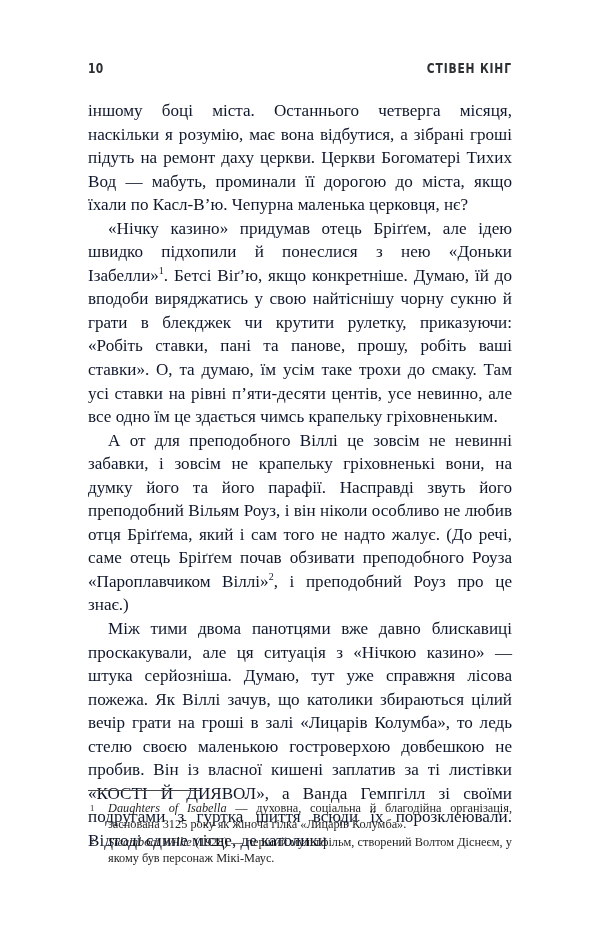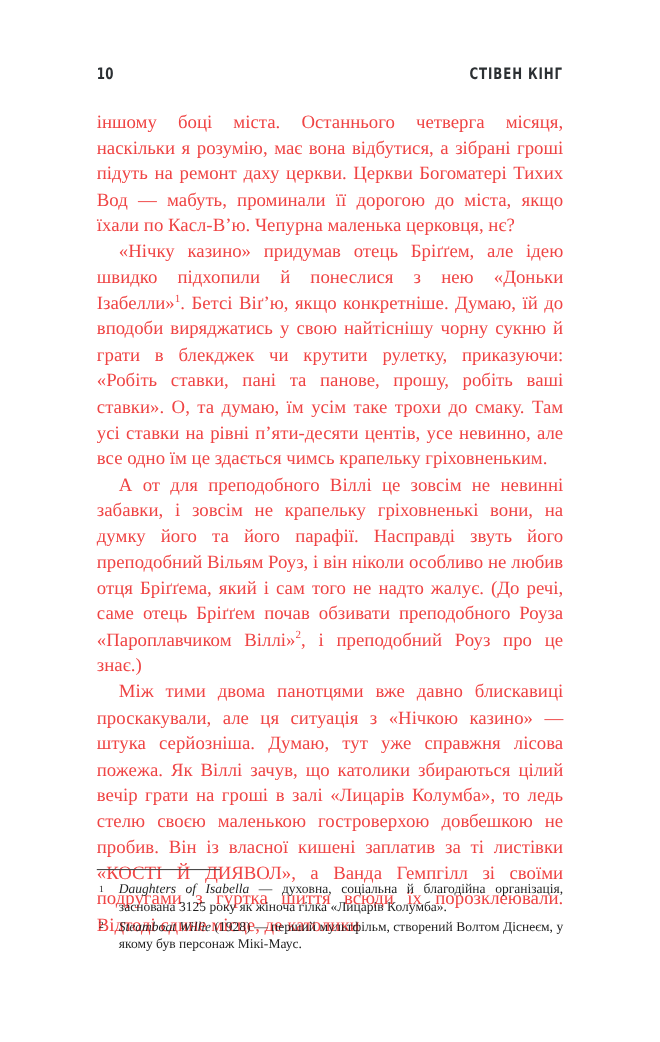--- a/index.html
+++ b/index.html
@@ -60,21 +60,21 @@
     width: 424px;
   }
   .para {
     margin: 0;
     font-size: 17.1px;
     line-height: 23.55px;
     text-align: justify;
     text-justify: inter-word;
     text-indent: 20px;
     hyphens: manual;
-    color: #ef4444;
+    color: #0f172a;
   }
   .para.first {
     text-indent: 0;
   }
   .fn-ref {
     font-size: 10px;
     vertical-align: super;
     line-height: 0;
   }
 

